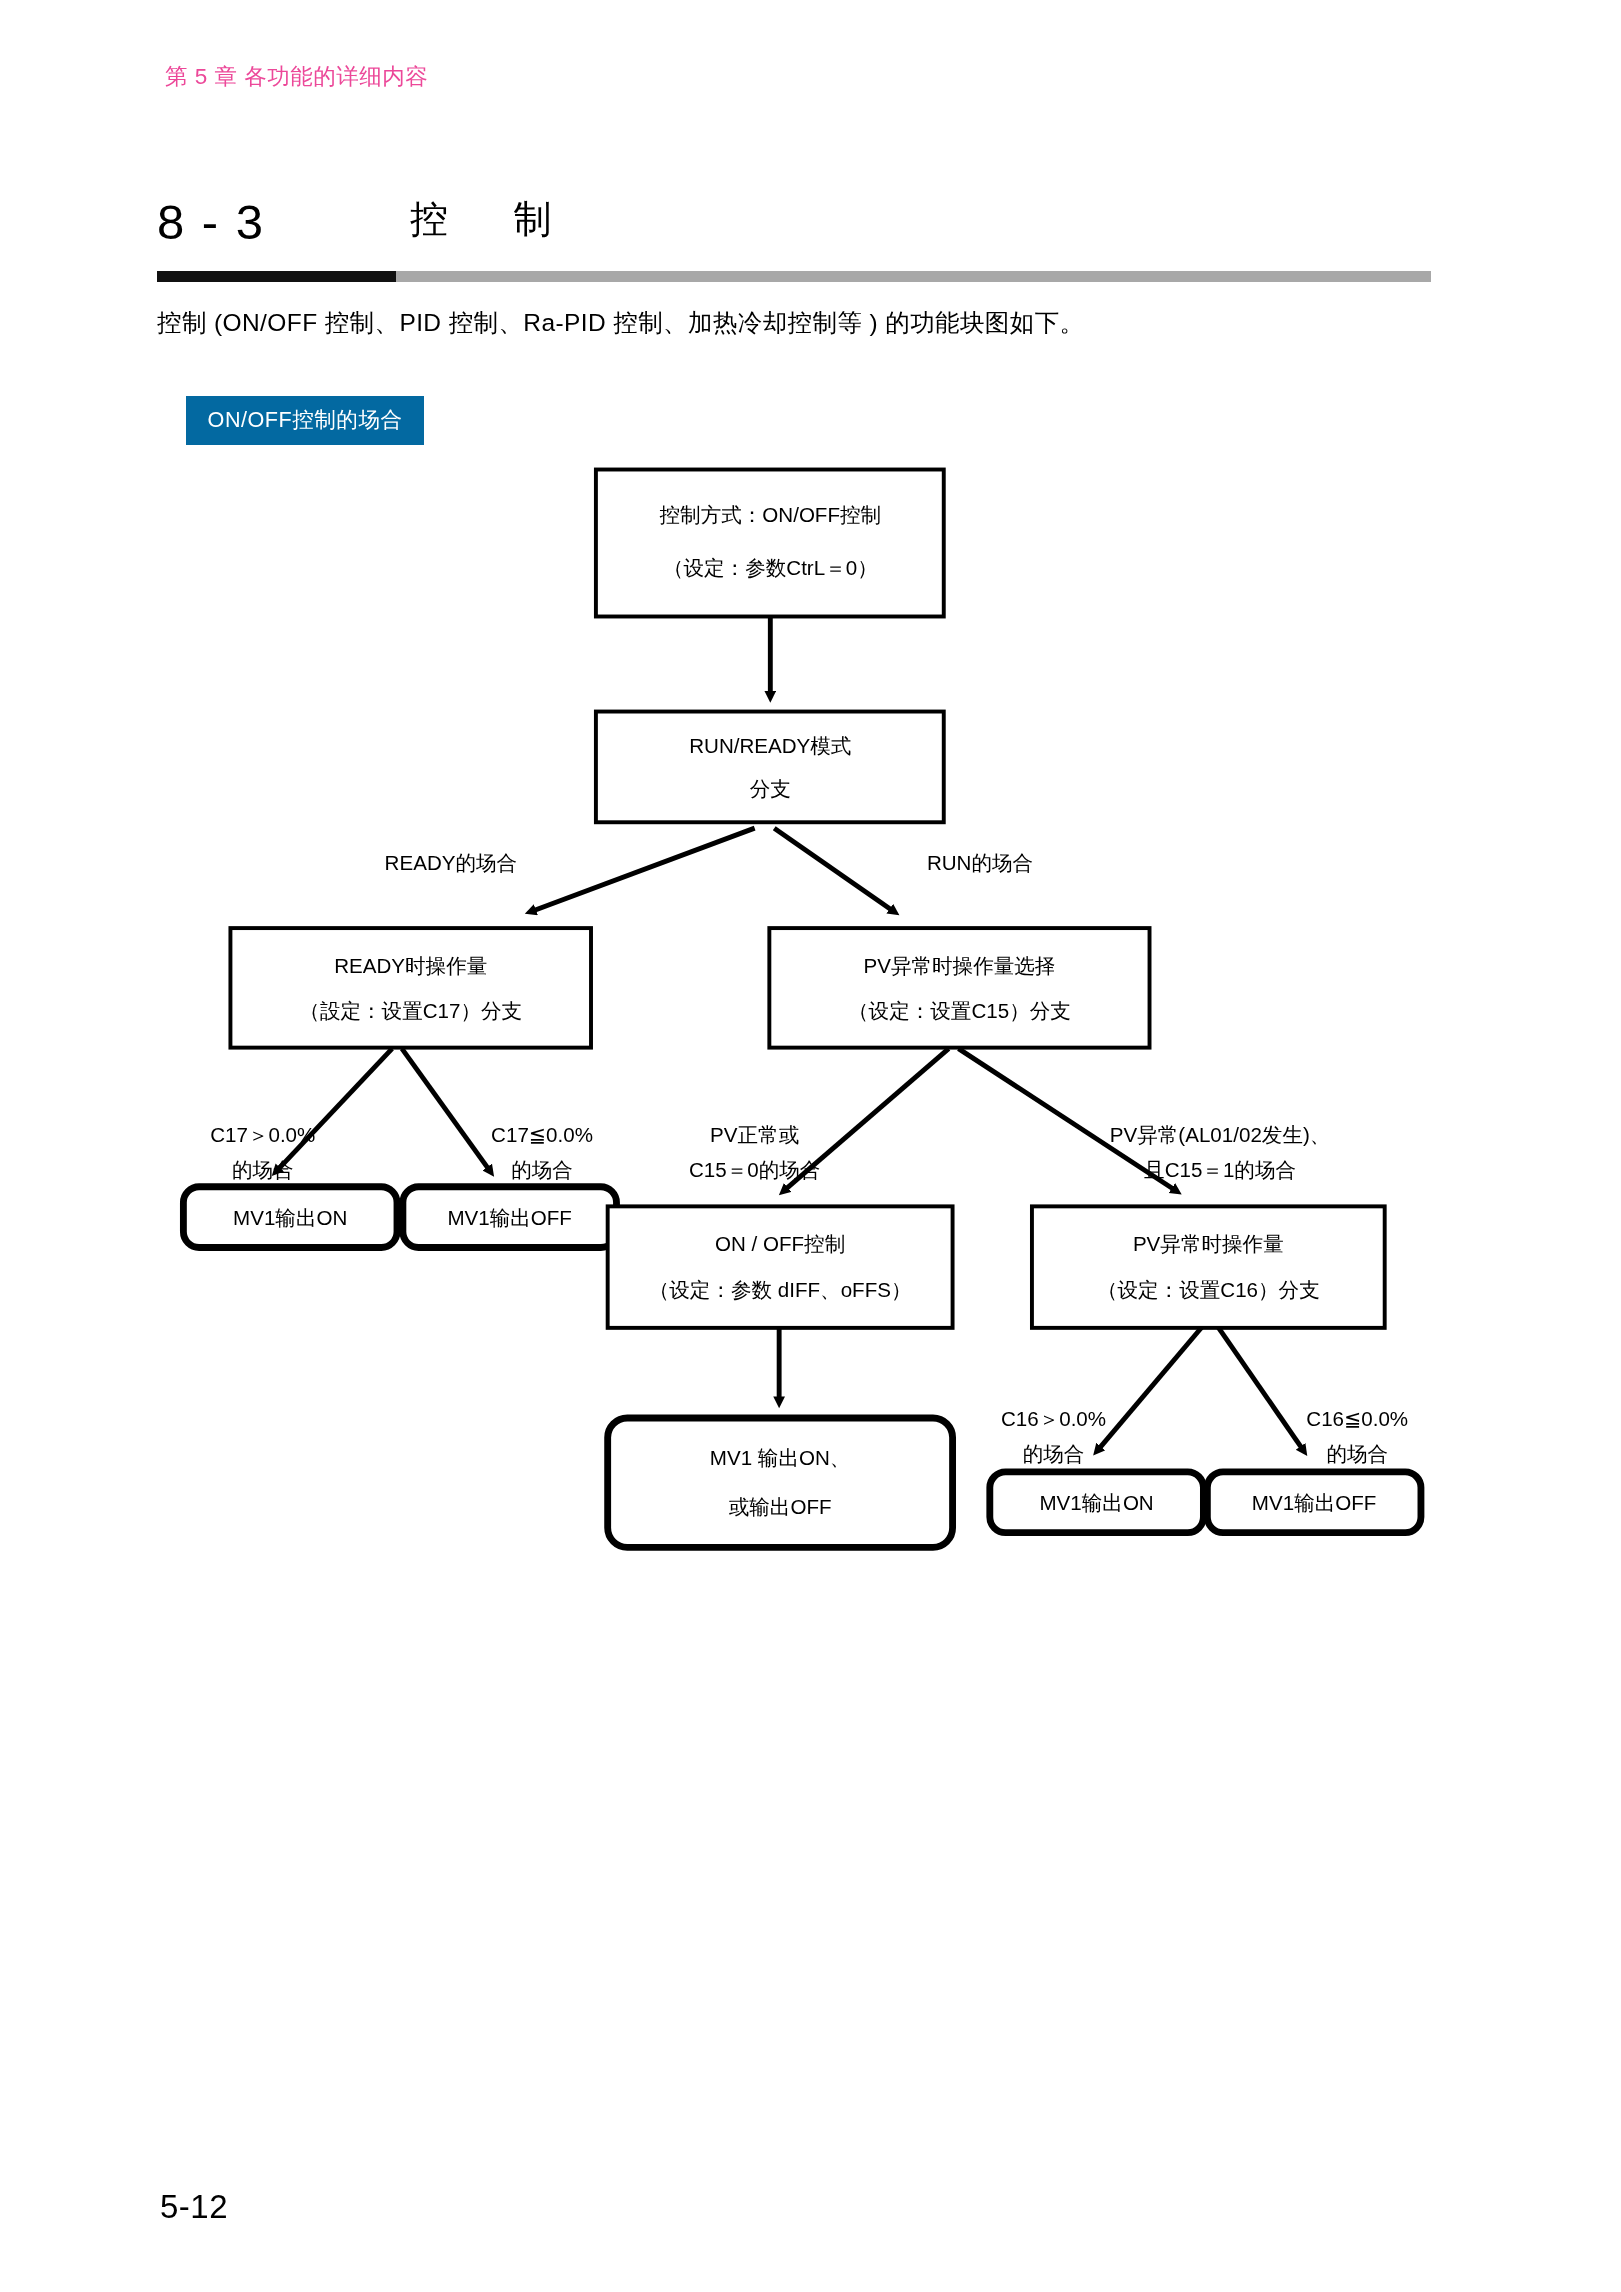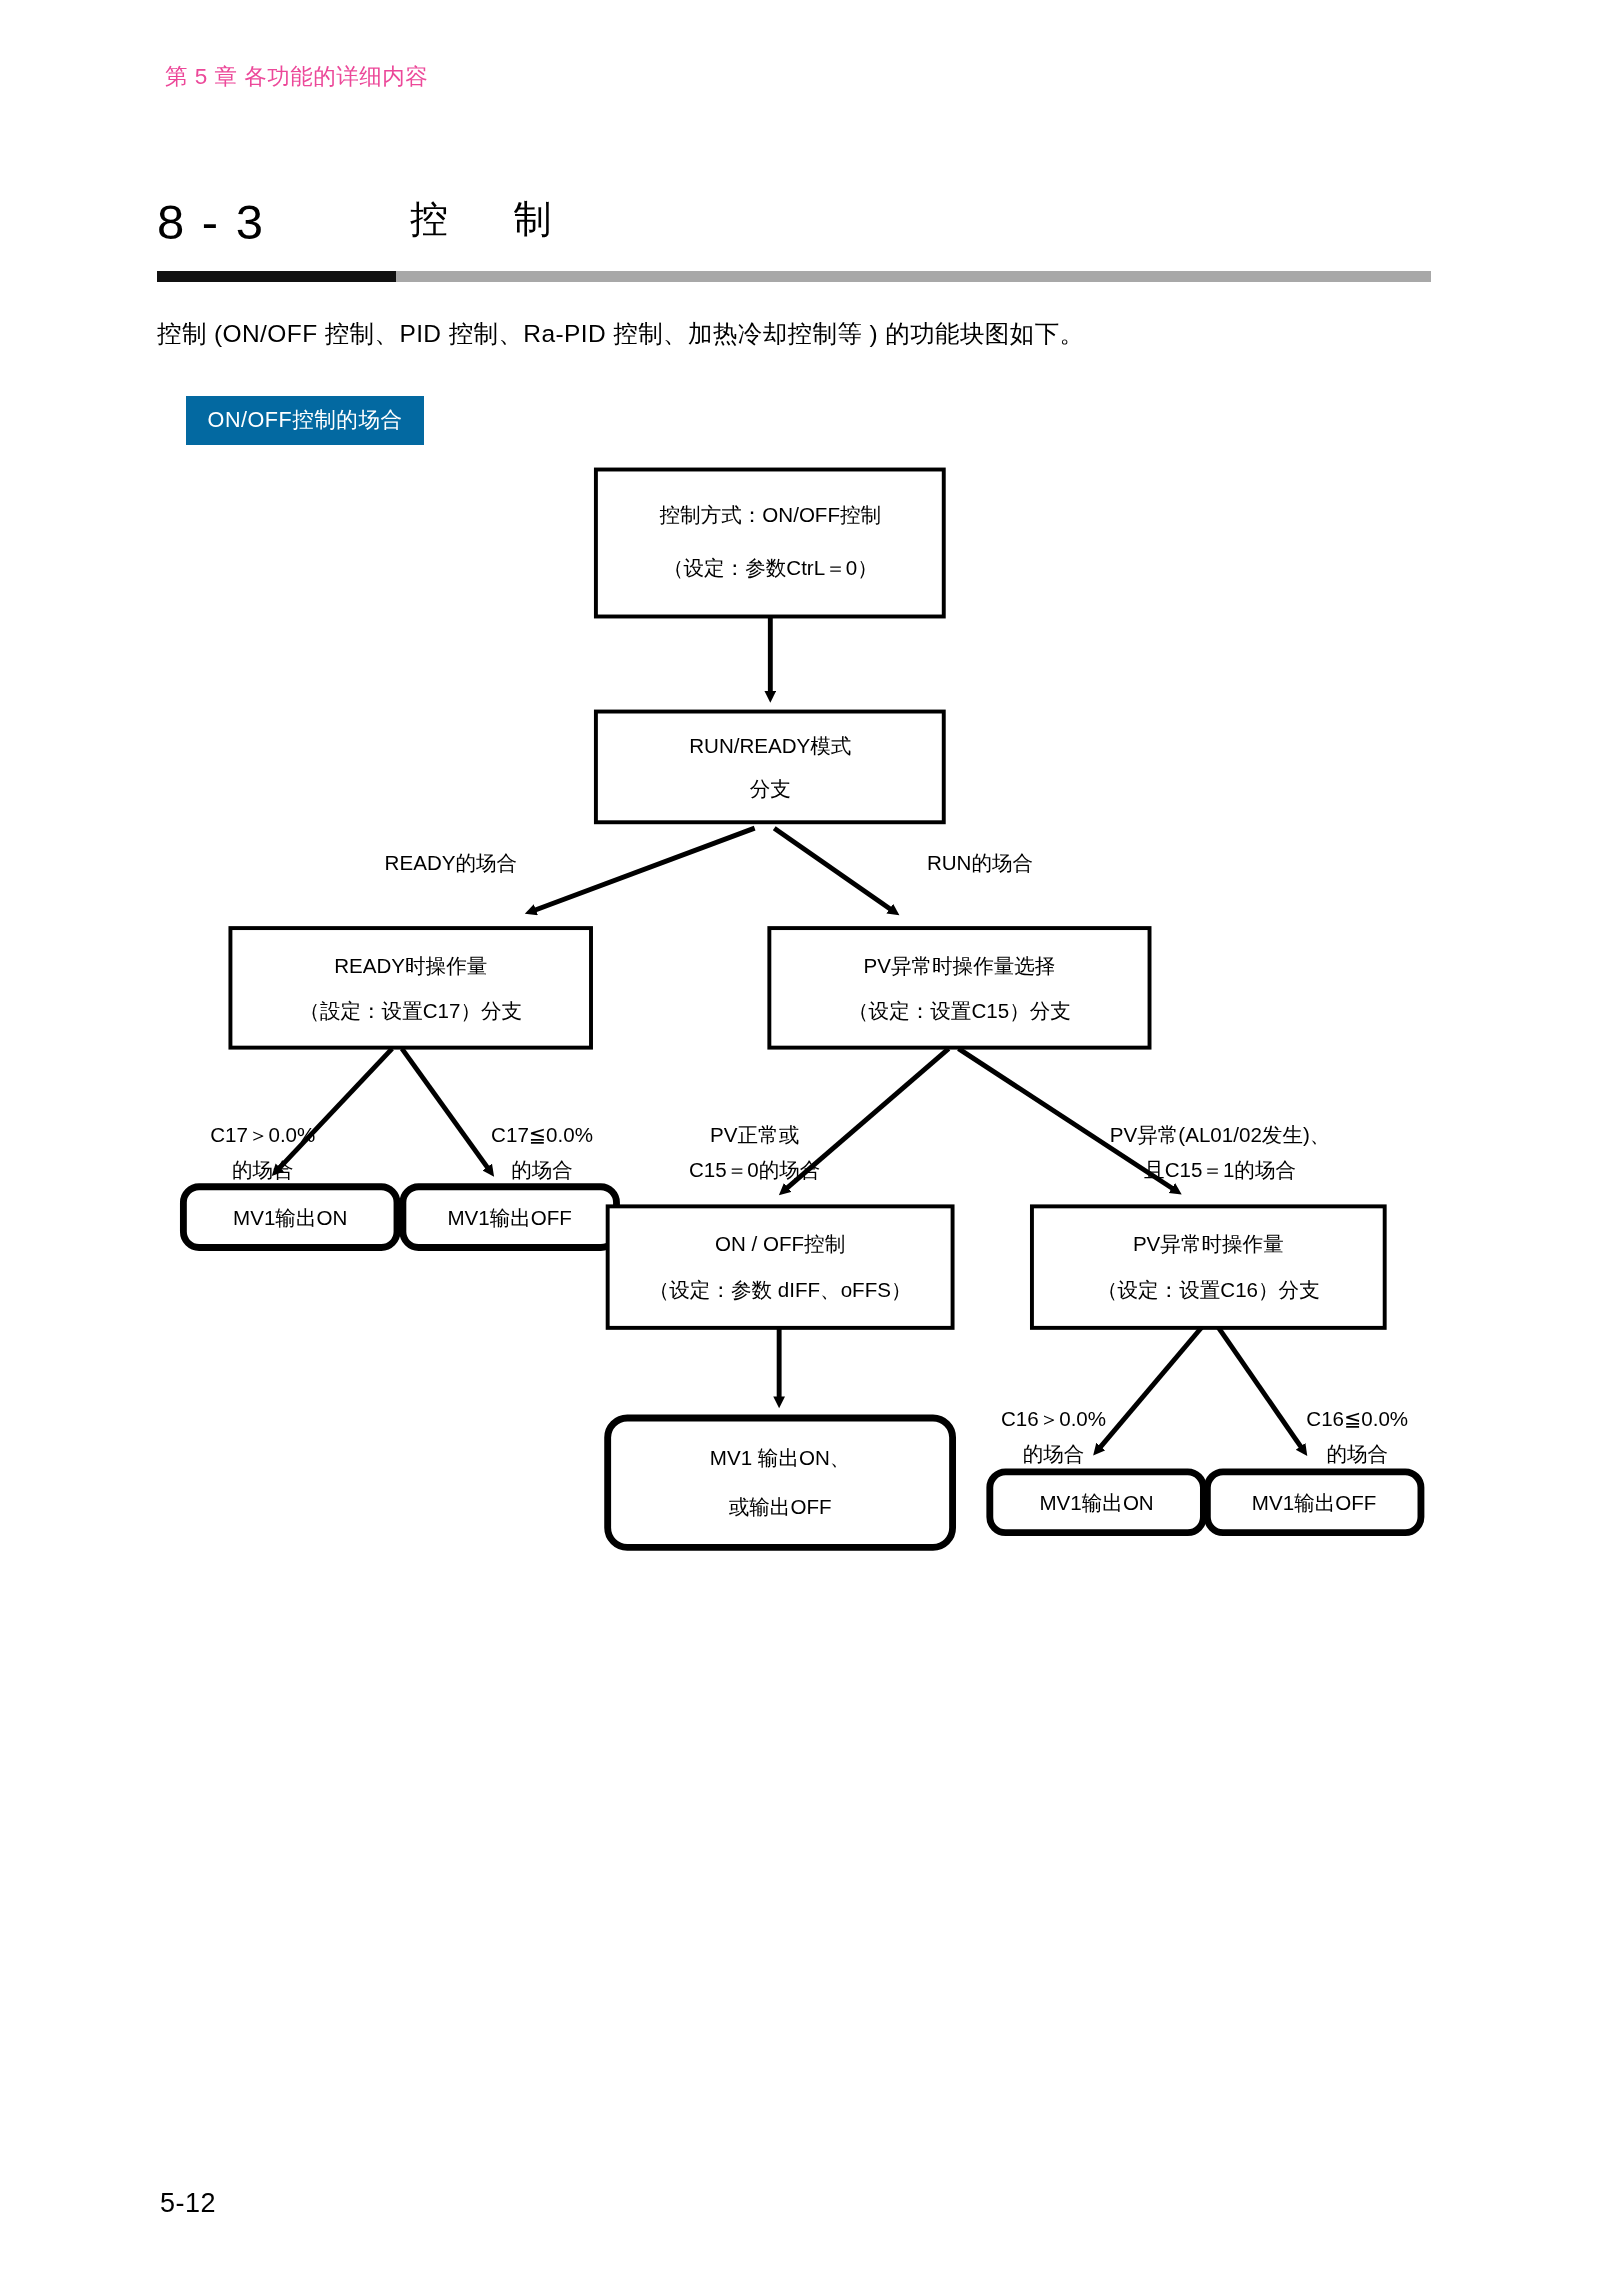--- a/index.html
+++ b/index.html
@@ -68,21 +68,20 @@
     background: #111111;
   }
   
   .intro {
     position: absolute;
     left: 157px;
     top: 306px;
     font-size: 24.5px;
     letter-spacing: 0.4px;
     white-space: nowrap;
-    margin-top: 11px;
   }
   
   .badge {
     position: absolute;
     left: 186px;
     top: 396px;
     background: #0369a1;
     color: #ffffff;
     font-size: 21.6px;
     padding: 8.8px 21.6px 10.8px 21.6px;
@@ -131,21 +130,21 @@
     top: 1696px;
     font-size: 23.5px;
     letter-spacing: 0.3px;
     white-space: nowrap;
   }
   
   .footer {
     position: absolute;
     left: 160px;
     top: 2188px;
-    font-size: 27px;
+    font-size: 33px;
     letter-spacing: 0.5px;
   }
 </style>
 </head>
 <body>
 
 <div class="page">
 
   <div class="header">第 5 章 各功能的详细内容</div>
 

